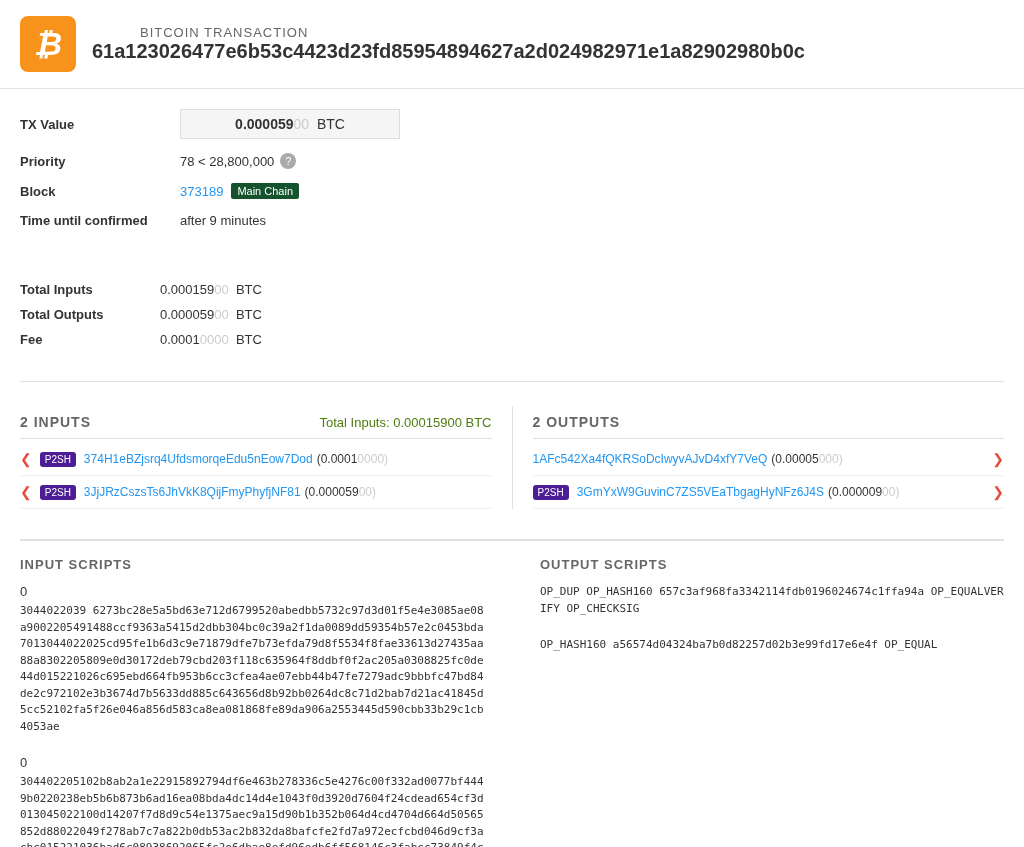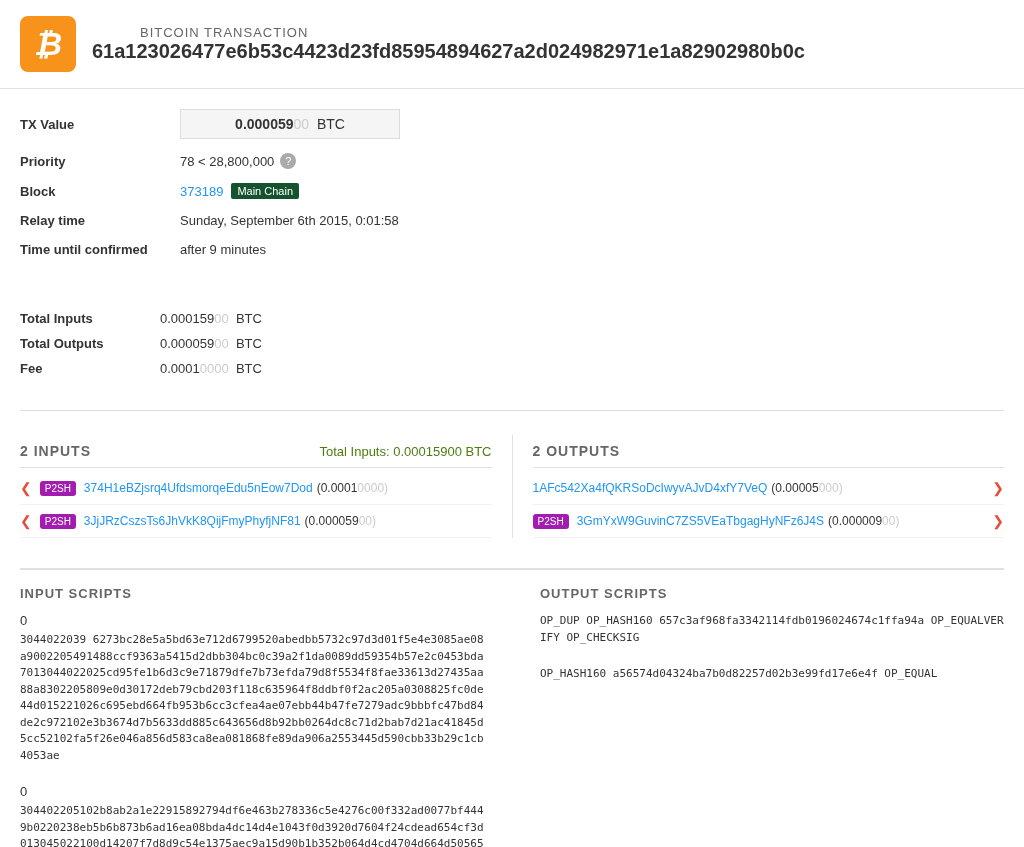--- a/index.html
+++ b/index.html
@@ -42,21 +42,21 @@
 
     .io-grid { display: flex; gap: 0; margin-bottom: 30px; }
     .io-left { flex: 1; border-right: 1px solid #e0e0e0; padding-right: 20px; }
     .io-right { flex: 1; padding-left: 20px; }
 
     .io-section-header { display: flex; justify-content: space-between; align-items: center; padding: 8px 0; border-bottom: 1px solid #e0e0e0; margin-bottom: 4px; }
 
     .io-item { display: flex; align-items: center; padding: 8px 0; border-bottom: 1px solid #f0f0f0; }
     .arrow-left { color: #e74c3c; margin-right: 8px; font-size: 14px; cursor: pointer; }
     .arrow-right { color: #e74c3c; margin-left: 8px; font-size: 14px; cursor: pointer; }
-    .p2sh-badge { background: #a21caf; color: white; font-size: 10px; padding: 2px 5px; border-radius: 3px; margin-right: 8px; flex-shrink: 0; }
+    .p2sh-badge { background: #4c1d95; color: white; font-size: 10px; padding: 2px 5px; border-radius: 3px; margin-right: 8px; flex-shrink: 0; }
     .io-address { color: #2196F3; text-decoration: none; font-size: 12px; }
     .io-amount { color: #333; font-size: 12px; margin-left: 4px; }
     .io-amount-faded { color: #ccc; font-size: 12px; }
 
     .output-item { display: flex; justify-content: space-between; padding: 8px 0; border-bottom: 1px solid #f0f0f0; }
     .output-left { display: flex; align-items: center; flex: 1; }
     .output-right { display: flex; align-items: center; }
 
     .scripts-section { border-top: 2px solid #e0e0e0; padding-top: 16px; }
     .scripts-grid { display: flex; gap: 56px; }
@@ -100,24 +100,20 @@
         <span class="priority-value">78 &lt; 28,800,000</span>
         <span class="priority-help">?</span>
       </div>
 
       <div class="info-row">
         <span class="info-label">Block</span>
         <a class="block-link" href="#">373189</a>
         <span class="main-chain-badge">Main Chain</span>
       </div>
 
-      <div class="info-row">
-        <span class="info-label">Relay time</span>
-        <span>Sunday, September 6th 2015, 0:01:58</span>
-      </div>
 
       <div class="info-row">
         <span class="info-label">Time until confirmed</span>
         <span>after 9 minutes</span>
       </div>
     </div>
 
     <div class="info-right">
 
       <div class="right-row">

